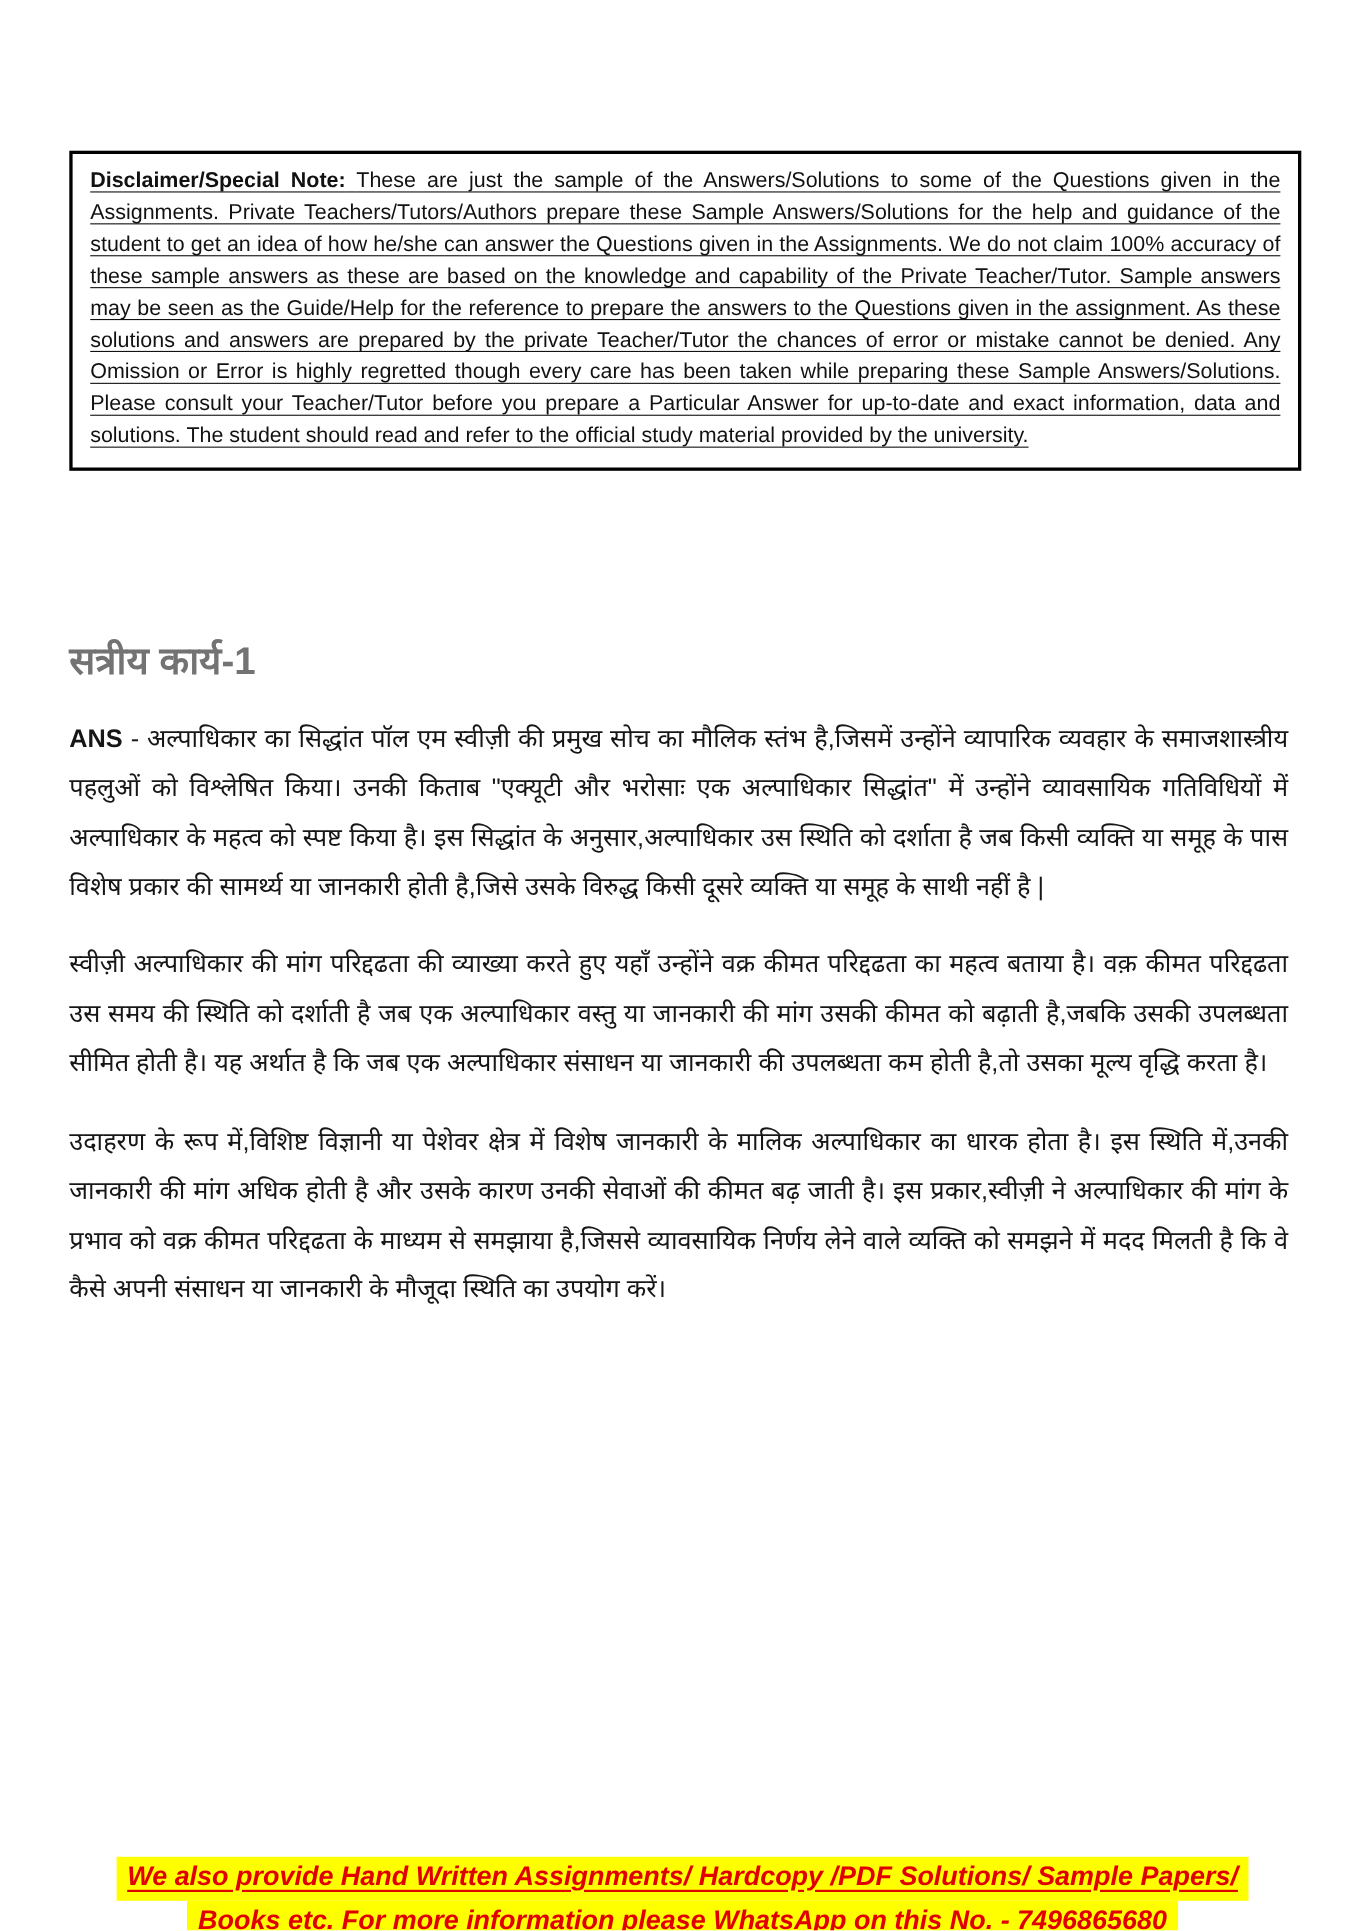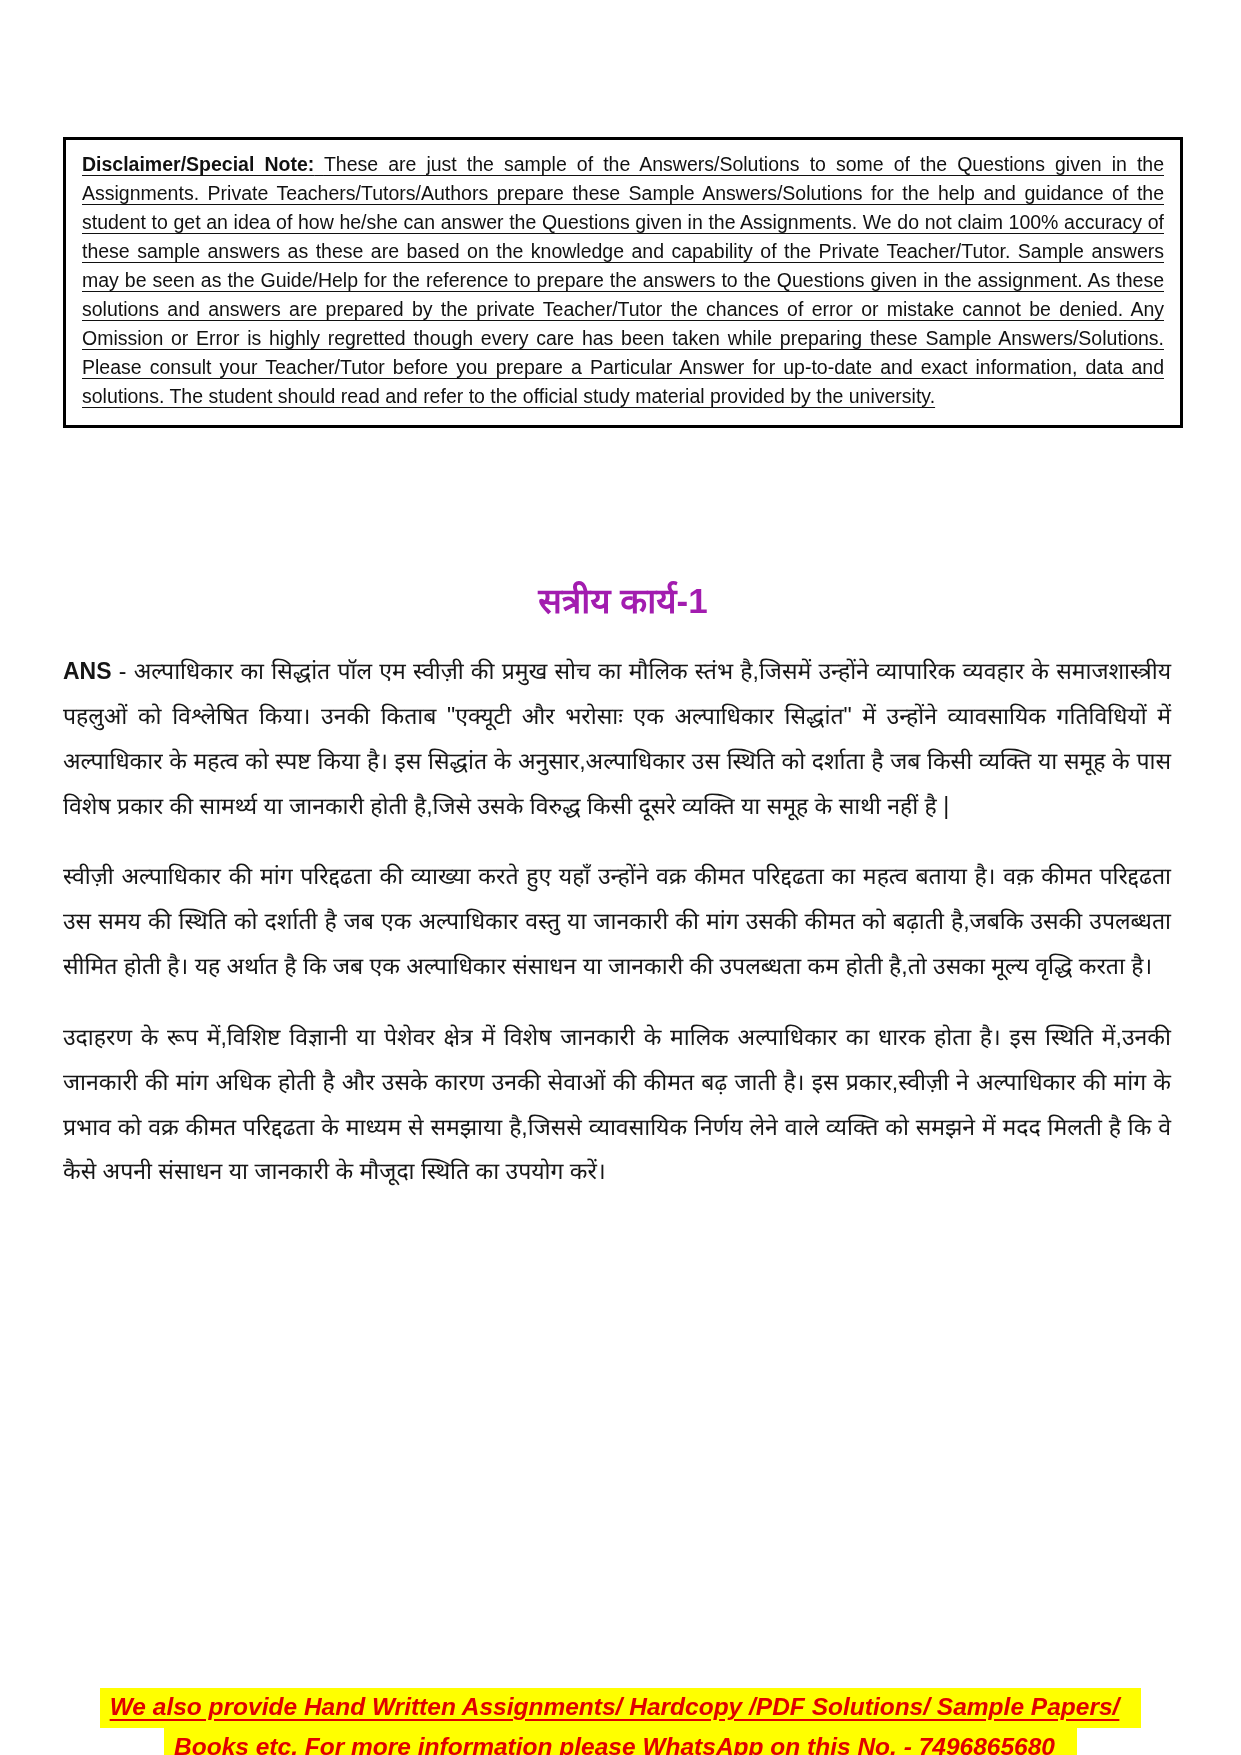--- a/index.html
+++ b/index.html
@@ -34,24 +34,24 @@
     text-align: justify;
     text-decoration: underline;
     text-underline-offset: 4px;
     color: #111111;
   }
   .disclaimer-label {
     font-weight: bold;
   }
   .heading {
     margin: 148px 0 0 0;
-    text-align: center;
+    text-align: left;
     font-size: 35px;
     font-weight: bold;
-    color: #a21caf;
+    color: #737373;
   }
   .question {
     margin: 108px 0 0 0;
     font-size: 23px;
     font-weight: bold;
     line-height: 1.95;
     text-align: justify;
     color: #0d0d0d;
   }
   .body-para {
@@ -73,21 +73,21 @@
     font-size: 24.5px;
     font-weight: bold;
     font-style: italic;
     line-height: 36px;
   }
   .footer-line-wrap {
     display: block;
   }
   .footer-line {
     display: inline-block;
-    padding: 1px 22px 3px 10px;
+    padding: 1px 10px 3px 10px;
     text-decoration: underline;
     text-underline-offset: 4px;
   }
 </style>
 </head>
 <body>
 
 <div class="page">
 
   <div class="content">

